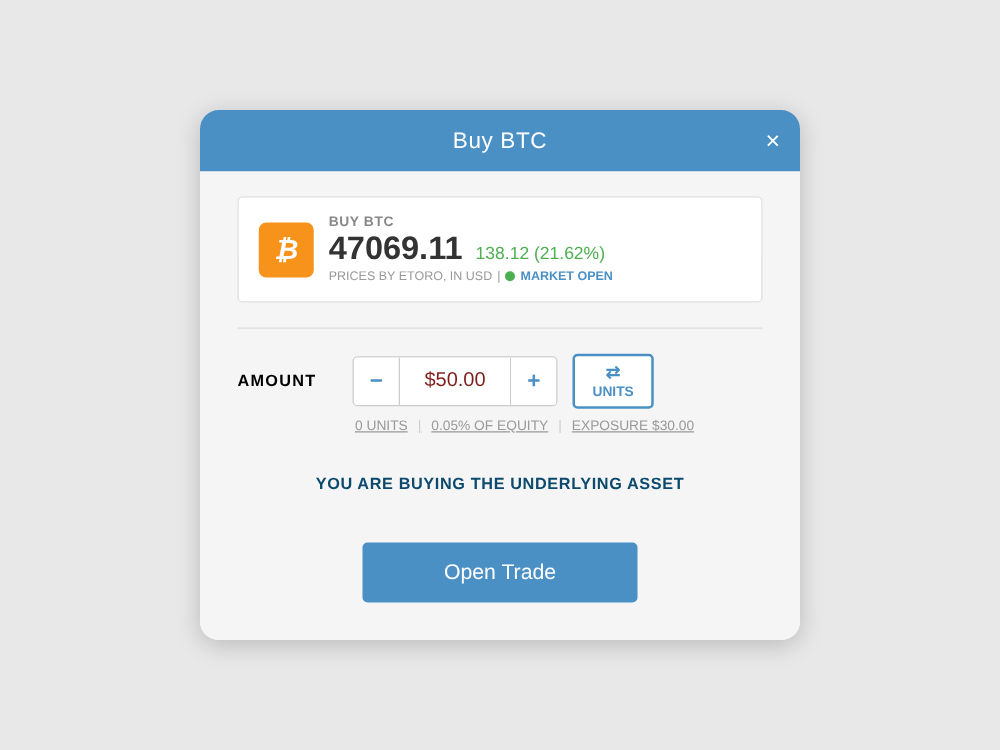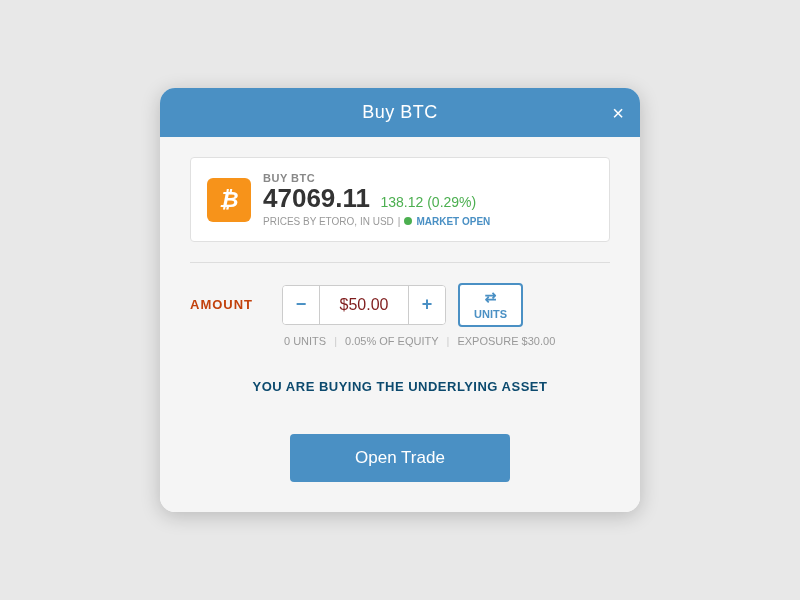--- a/index.html
+++ b/index.html
@@ -158,21 +158,21 @@
     .amount-row {
       display: flex;
       align-items: center;
       gap: 12px;
       margin-bottom: 8px;
     }
 
     .amount-label {
       font-size: 13px;
       font-weight: bold;
-      color: #c2410c;
+      color: #000000;
       letter-spacing: 1px;
       width: 80px;
     }
 
     .amount-controls {
       display: flex;
       align-items: center;
       border: 1px solid #ccc;
       border-radius: 4px;
       background: #fff;
@@ -227,20 +227,21 @@
       font-size: 14px;
     }
 
     .amount-meta {
       font-size: 11px;
       color: #999;
       margin-left: 94px;
       margin-bottom: 32px;
       display: flex;
       gap: 0;
+      text-decoration: underline;
     }
 
     .meta-separator {
       margin: 0 8px;
       color: #ccc;
     }
 
     .underlying-msg {
       text-align: center;
       font-size: 13px;
@@ -279,21 +280,21 @@
 
     <div class="asset-info">
       <div class="asset-left">
         <div class="btc-icon">
           <span>₿</span>
         </div>
         <div class="asset-details">
           <div class="asset-label">BUY BTC</div>
           <div>
             <span class="asset-price">47069.11</span>
-            <span class="asset-change">138.12 (0.29%)</span>
+            <span class="asset-change">138.12 (21.62%)</span>
           </div>
           <div class="asset-source">
             <span>PRICES BY ETORO, IN USD</span>
             <span>|</span>
             <span class="market-open-dot"></span>
             <span class="market-open-text">MARKET OPEN</span>
           </div>
         </div>
       </div>
     </div>

